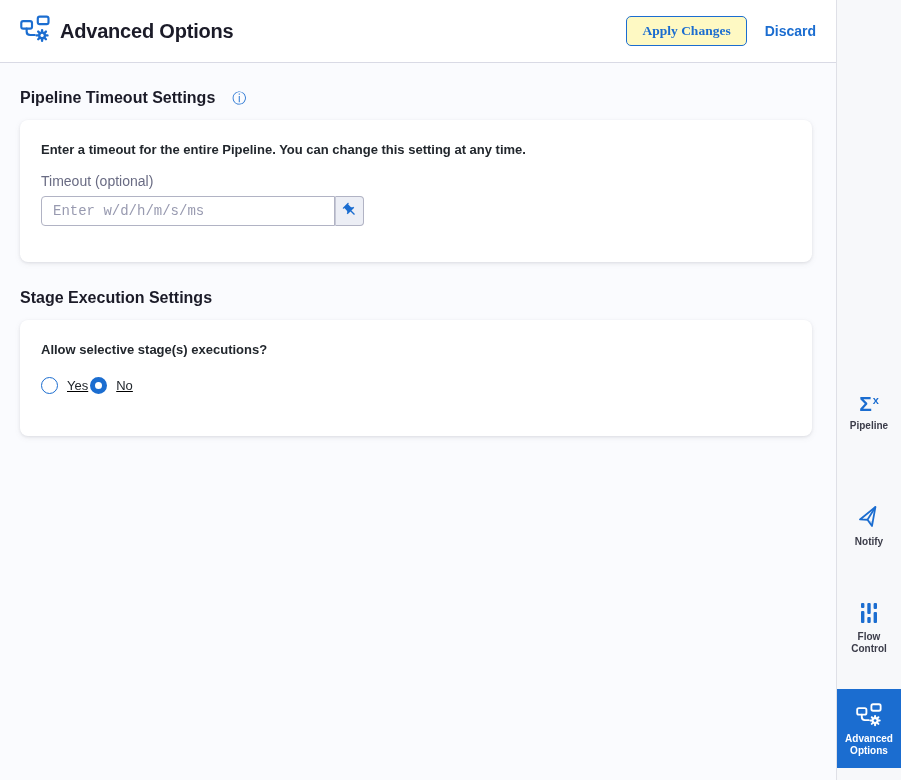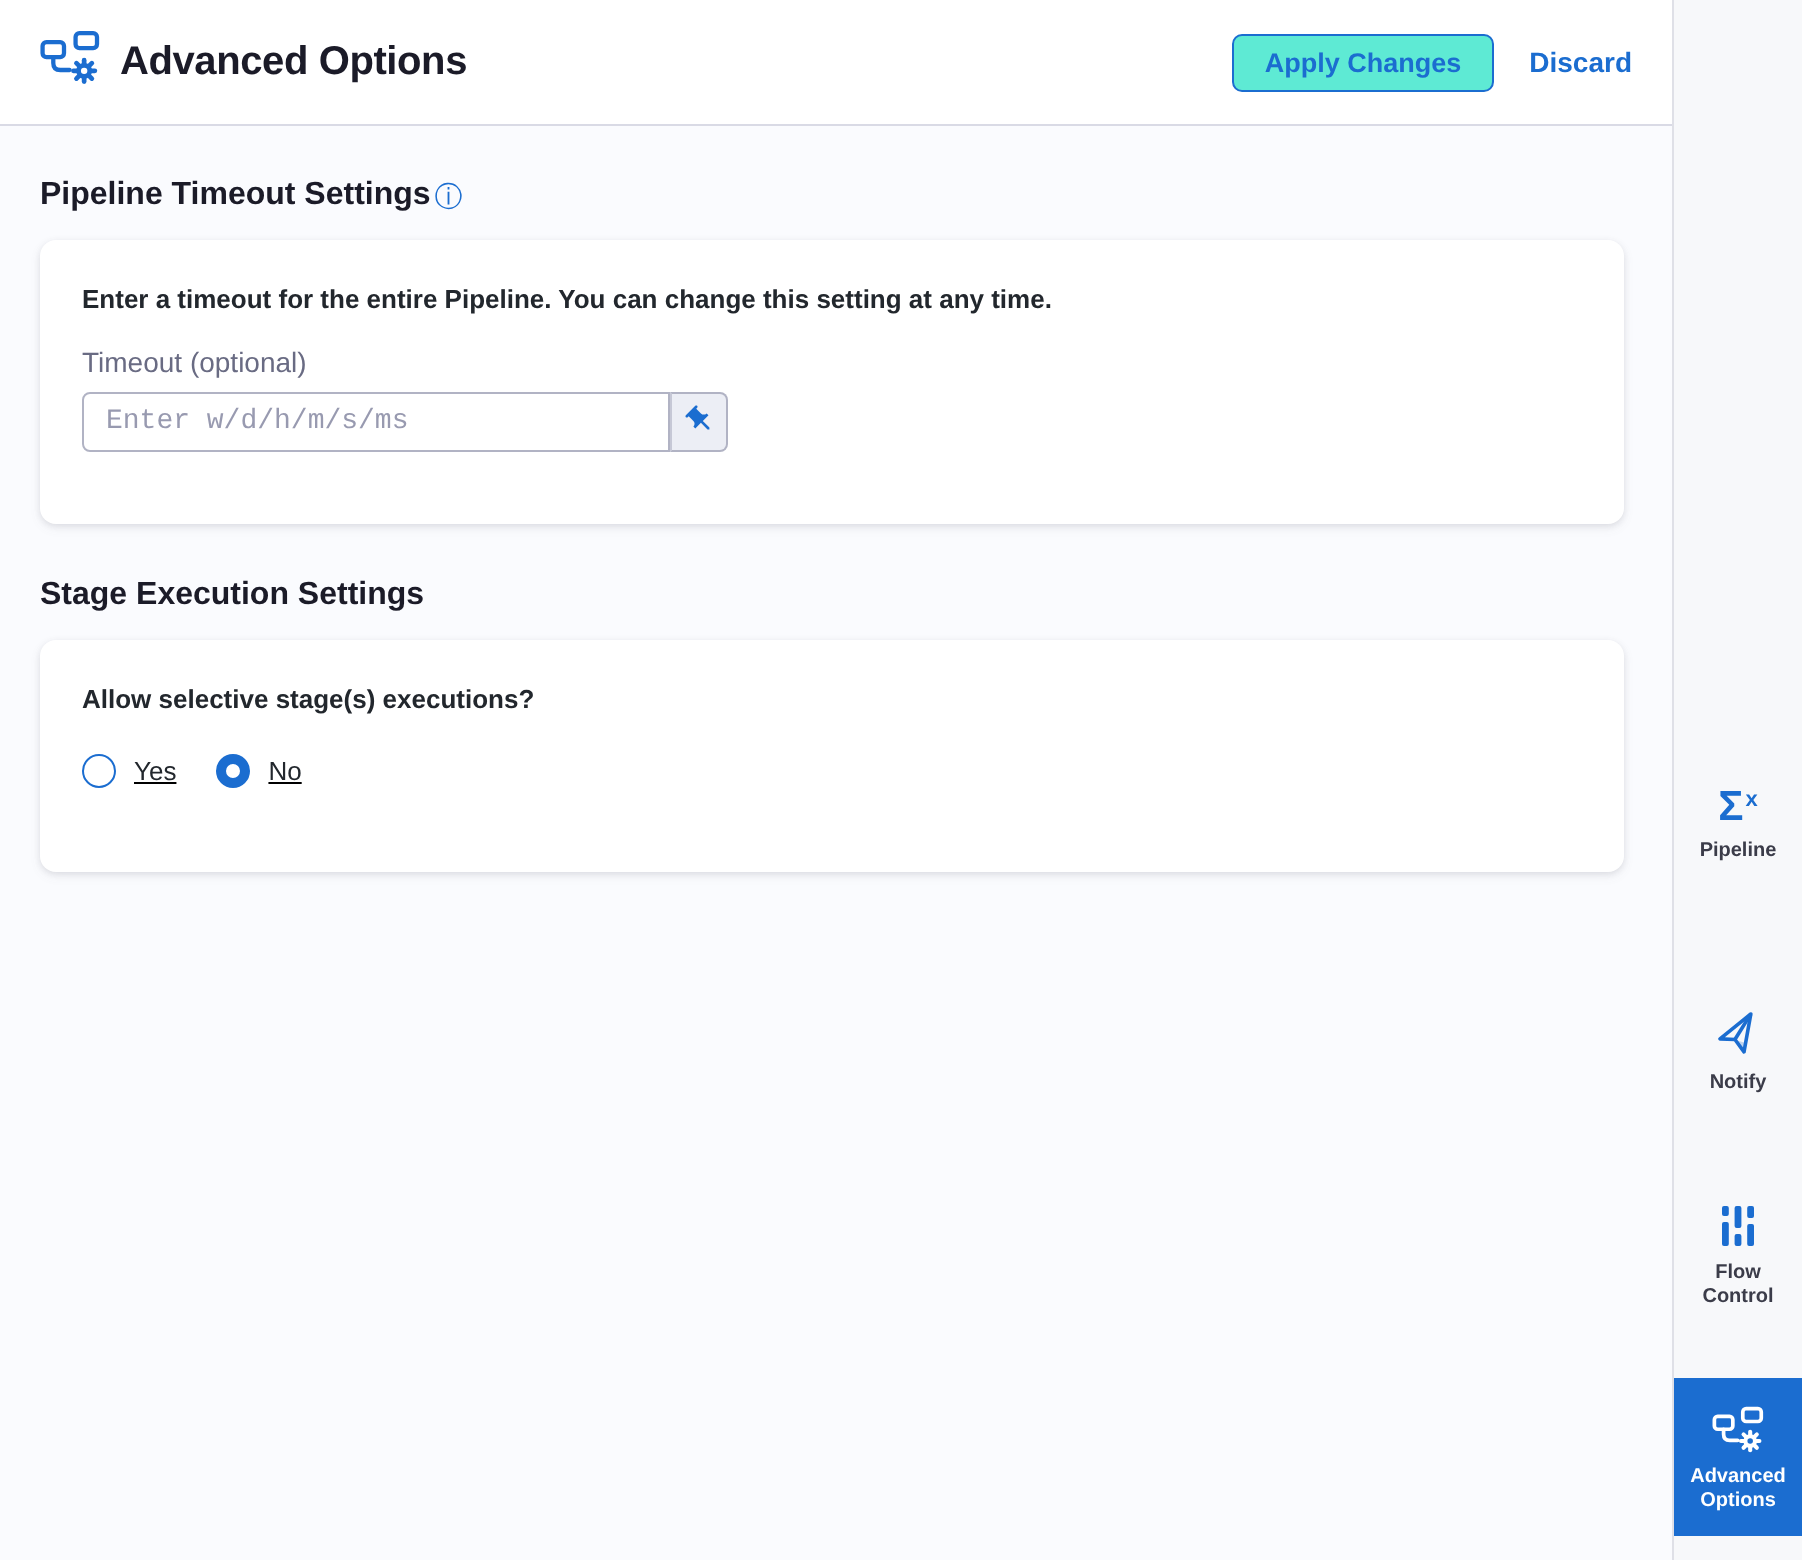--- a/index.html
+++ b/index.html
@@ -18,33 +18,33 @@
 
   header {
     height: 63px; background: #fff; border-bottom: 1px solid #d9dae5;
     display: flex; align-items: center; justify-content: space-between;
     padding: 0 20px; flex: 0 0 auto;
   }
   .h-left { display: flex; align-items: center; gap: 10px; }
   .h-title { font-size: 20px; font-weight: 700; color: #1b1b28; letter-spacing: -0.2px; }
   .h-right { display: flex; align-items: center; gap: 18px; }
   .apply-btn {
-    background: #5eead4; border: 1px solid var(--accent); color: var(--accent);
-    font-family: Liberation Sans, sans-serif; font-size: 13.5px; font-weight: 700;
+    background: #fef9c3; border: 1px solid var(--accent); color: var(--accent);
+    font-family: Liberation Serif, serif; font-size: 13.5px; font-weight: 700;
     padding: 6px 15px; border-radius: 5px; cursor: pointer;
   }
   .discard-link {
     color: var(--accent); font-size: 14px; font-weight: 700;
     text-decoration: none; cursor: pointer;
   }
 
   .content { flex: 1; background: #fafbfe; overflow: hidden; }
 
   .section-row {
-    display: flex; align-items: center; gap: 2px;
+    display: flex; align-items: center; gap: 17px;
     margin: 26px 24px 13px 20px;
   }
   .section-row.second { margin-top: 27px; }
   h2 { font-size: 16px; font-weight: 700; color: #1b1b28; }
   .info-glyph { color: var(--accent); font-size: 14px; line-height: 14px; }
 
   .card {
     background: #fff; border-radius: 8px;
     box-shadow: 0 1px 3px rgba(40,41,61,0.10), 0 2px 6px rgba(96,97,112,0.08);
     margin: 0 24px 0 20px;
@@ -60,21 +60,21 @@
     background: #fff; outline: none;
   }
   .timeout-input::placeholder { color: #989ab0; }
   .pin-btn {
     width: 29px; height: 30px; border: 1px solid #b1b3c4; border-left: 1px solid #c6c8d6;
     border-radius: 0 4px 4px 0; background: #eceef5; cursor: pointer;
     display: flex; align-items: center; justify-content: center; padding: 0;
   }
 
   .card.stage { padding: 22px 20px 42px 21px; }
-  .radio-row { display: flex; align-items: center; gap: 20px; margin-top: 20px; text-decoration: underline; }
+  .radio-row { display: flex; align-items: center; gap: 2px; margin-top: 20px; text-decoration: underline; }
   .radio-option { display: flex; align-items: center; gap: 9px; font-size: 13px; color: #22272d; cursor: pointer; }
   .radio {
     width: 17px; height: 17px; border-radius: 50%;
     border: 1.5px solid var(--accent); background: #fff; flex: 0 0 auto;
   }
   .radio.selected { border-width: 5px; }
 
   
   .sidebar {
     width: 65px; height: 780px; background: #f7f8fa;

